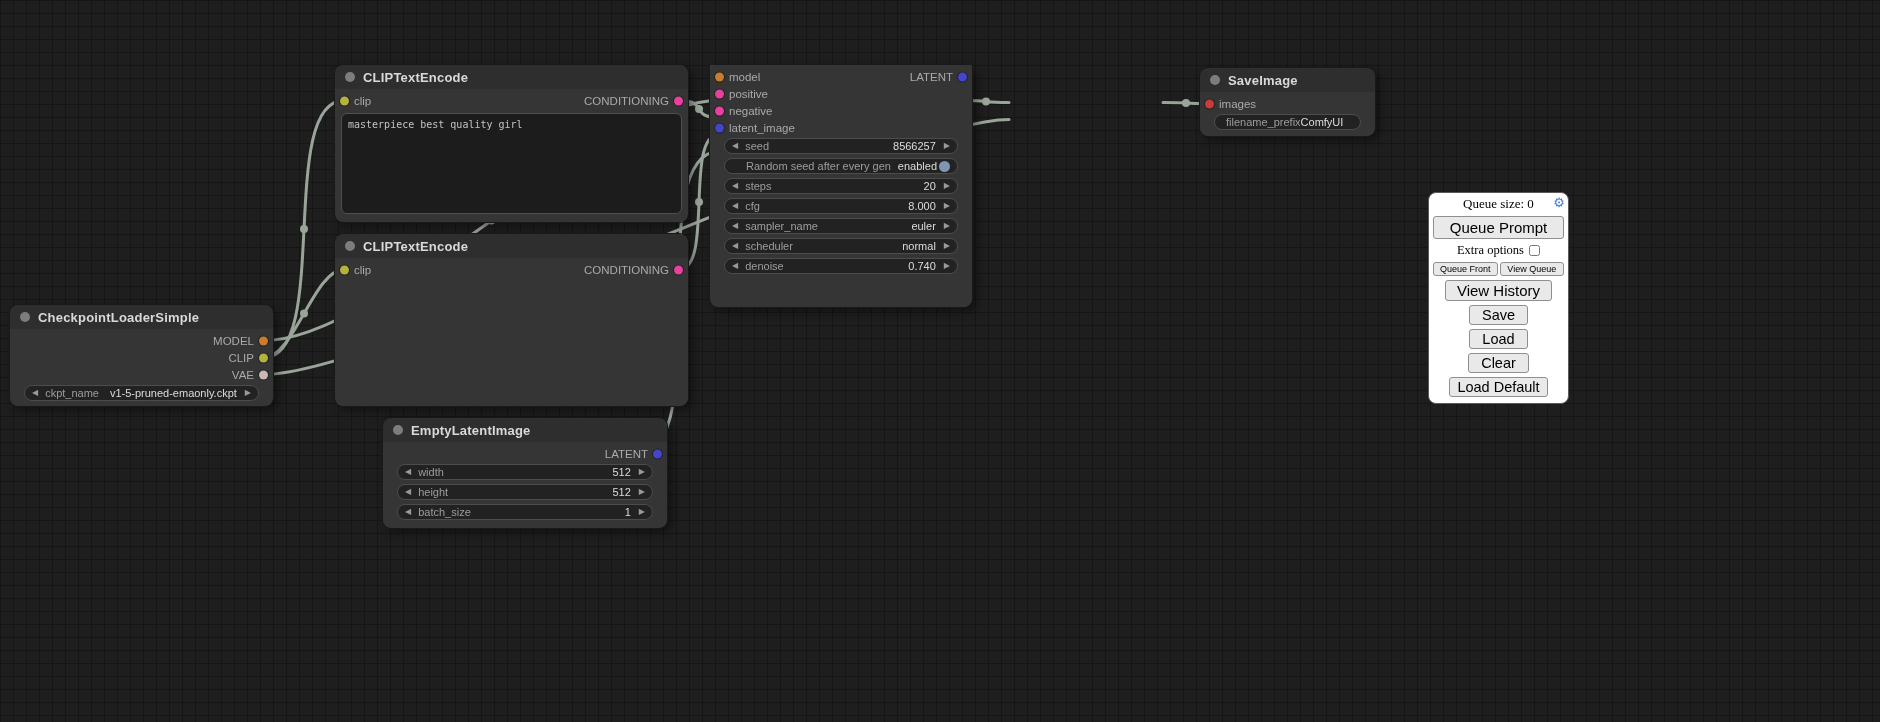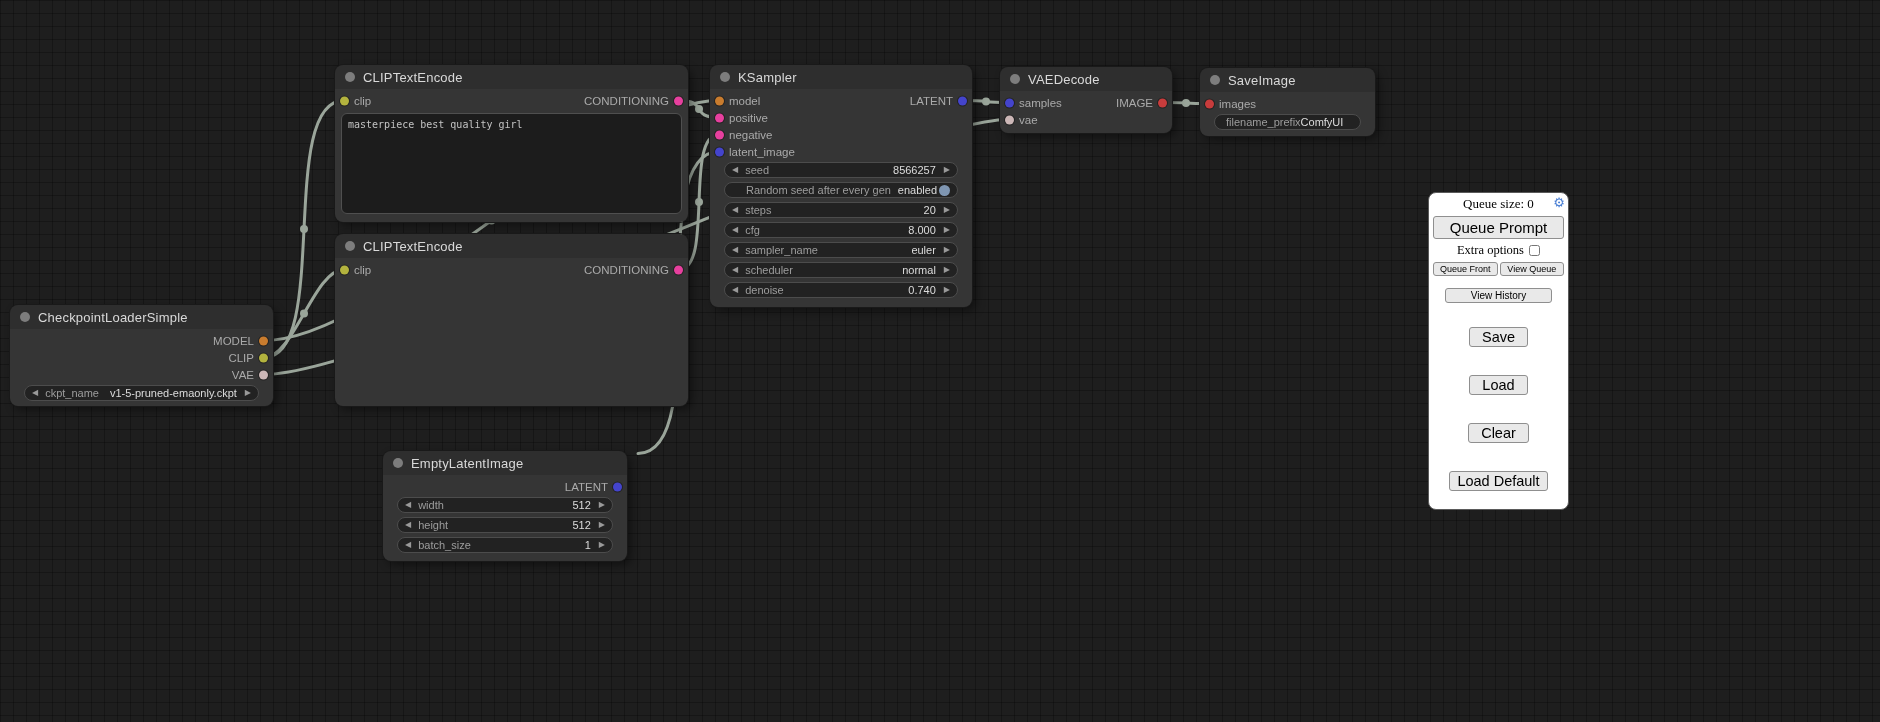--- a/index.html
+++ b/index.html
@@ -16,21 +16,21 @@
 
   
   .node {
     position: absolute; z-index: 2; border-radius: 8px;
     box-shadow: 0 0 0 1px #191919, 4px 4px 10px rgba(0,0,0,0.45);
     display: flex; flex-direction: column;
   }
   .node-title {
     height: 24px; flex: 0 0 24px; display: flex; align-items: center; gap: 8px;
     padding: 0 10px; background: #2e2e2e; border-radius: 8px 8px 0 0;
-    color: #d9d9d9; font-size: 13px; letter-spacing: .2px; cursor: default;
+    color: #d9d9d9; font-size: 13px; letter-spacing: .2px; cursor: default; font-weight: bold;
   }
   .title-dot { width: 10px; height: 10px; border-radius: 50%; background: #7d7d7d; flex: 0 0 10px; }
   .node-body {
     flex: 1; background: #353535; border-radius: 0 0 8px 8px;
     padding-top: 3px; display: flex; flex-direction: column; min-height: 0;
   }
   .slot-row { height: 17px; flex: 0 0 17px; position: relative; display: flex; align-items: center; font-size: 11.5px; color: #aaa; }
   .dot { width: 9px; height: 9px; border-radius: 50%; position: absolute; top: 50%; transform: translateY(-50%); box-shadow: 0 0 0 1px rgba(0,0,0,.35); }
   .dot.in  { left: 5px; }
   .dot.out { right: 5px; }
@@ -64,22 +64,22 @@
   .gear { position: absolute; right: -1px; top: 0px; font-size: 13px; line-height: 14px; color: #4a7fd4; cursor: pointer; }
   #menu button {
     font-family: "Liberation Sans", sans-serif; background: #e9e9e9; border: 1px solid #8f8f8f;
     border-radius: 3px; color: #000; cursor: pointer;
   }
   .btn-queue-prompt { width: 100%; font-size: 15px; padding: 2px 0; }
   .extra-row { display: flex; align-items: center; justify-content: center; gap: 5px; font-family: "Liberation Serif", serif; font-size: 12.5px; color: #000; }
   .extra-row input { width: 11px; height: 11px; }
   .small-row { display: flex; gap: 2px; }
   .small-row button { flex: 1; font-size: 9px; padding: 1px 0; }
-  .btn-view-history { width: 82%; margin: 8px auto; font-size: 10px; padding: 1px 0; }
-  .big-btn { margin: 12px auto; font-size: 14.5px; padding: 1px 12px; }
+  .btn-view-history { width: 82%; margin: 0 auto; font-size: 15px; padding: 1px 0; }
+  .big-btn { margin: 0 auto; font-size: 14.5px; padding: 1px 12px; }
   .big-btn.wide { padding: 1px 7px; }
 </style>
 </head>
 <body>
 
 <div id="canvas">
 
   <svg id="wires" width="1880" height="722" viewBox="0 0 1880 722">
       <path d="M 264 340.5 C 384 340.5, 599 100.5, 719 100.5" fill="none" stroke="#9aa59a" stroke-width="3" stroke-linecap="round"></path>
       <circle cx="491.5" cy="220.5" r="4" fill="#9aa59a"></circle>
@@ -152,21 +152,21 @@
     <div class="node-body">
       <div class="slot-row">
         <span class="dot in" style="background: rgb(179, 179, 62);"></span>
         <span class="in-label">clip</span>
         <span class="out-label">CONDITIONING</span>
         <span class="dot out" style="background: rgb(231, 64, 158);"></span>
       </div>
     </div>
   </div>
 
-  <div class="node" style="left:383px; top:418px; width:244px; height:110px;margin-top:33px;">
+  <div class="node" style="left:383px; top:418px; width:284px; height:110px;">
     <div class="node-title">
       <span class="title-dot"></span>
       <span>EmptyLatentImage</span>
     </div>
     <div class="node-body">
       <div class="slot-row">
         <span class="out-label">LATENT</span>
         <span class="dot out" style="background: rgb(68, 68, 204);"></span>
       </div>
       <div class="widget">
@@ -184,24 +184,20 @@
       <div class="widget">
         <span class="w-arrow">◀</span>
         <span class="w-label">batch_size</span>
         <span class="w-value">1</span>
         <span class="w-arrow">▶</span>
       </div>
     </div>
   </div>
 
   <div class="node" style="left:710px; top:65px; width:262px; height:242px;">
-    <div class="node-title">
-      <span class="title-dot"></span>
-      <span>KSampler</span>
-    </div>
     <div class="node-body">
       <div class="slot-row">
         <span class="dot in" style="background: rgb(201, 124, 46);"></span>
         <span class="in-label">model</span>
         <span class="out-label">LATENT</span>
         <span class="dot out" style="background: rgb(68, 68, 204);"></span>
       </div>
       <div class="slot-row">
         <span class="dot in" style="background: rgb(231, 64, 158);"></span>
         <span class="in-label">positive</span>
@@ -251,38 +247,20 @@
       </div>
       <div class="widget">
         <span class="w-arrow">◀</span>
         <span class="w-label">denoise</span>
         <span class="w-value">0.740</span>
         <span class="w-arrow">▶</span>
       </div>
     </div>
   </div>
 
-  <div class="node" style="left:1000px; top:67px; width:172px; height:66px;">
-    <div class="node-title">
-      <span class="title-dot"></span>
-      <span>VAEDecode</span>
-    </div>
-    <div class="node-body">
-      <div class="slot-row">
-        <span class="dot in" style="background: rgb(68, 68, 204);"></span>
-        <span class="in-label">samples</span>
-        <span class="out-label">IMAGE</span>
-        <span class="dot out" style="background: rgb(200, 60, 60);"></span>
-      </div>
-      <div class="slot-row">
-        <span class="dot in" style="background: rgb(204, 183, 183);"></span>
-        <span class="in-label">vae</span>
-      </div>
-    </div>
-  </div>
 
   <div class="node" style="left:1200px; top:68px; width:175px; height:68px;">
     <div class="node-title">
       <span class="title-dot"></span>
       <span>SaveImage</span>
     </div>
     <div class="node-body">
       <div class="slot-row">
         <span class="dot in" style="background: rgb(200, 60, 60);"></span>
         <span class="in-label">images</span>

